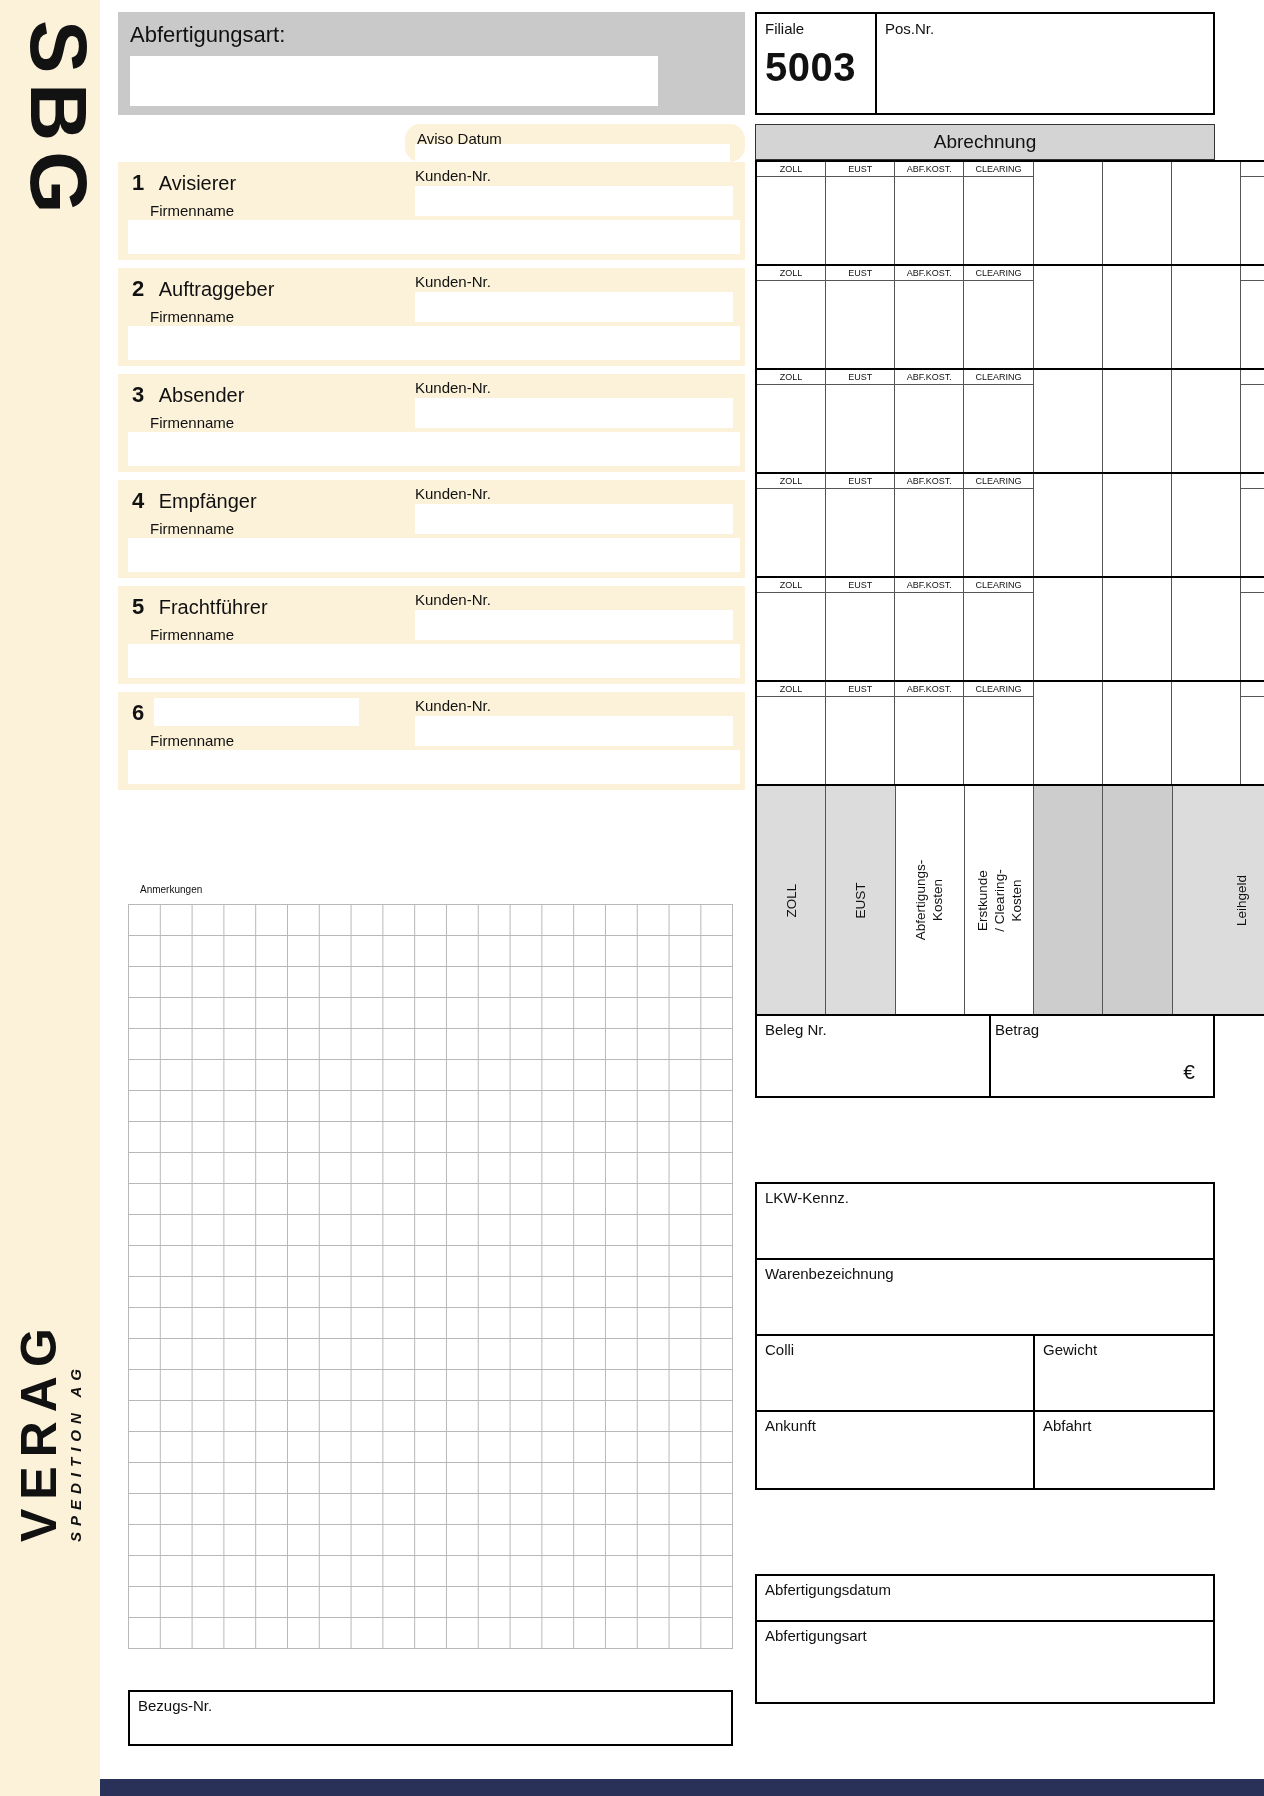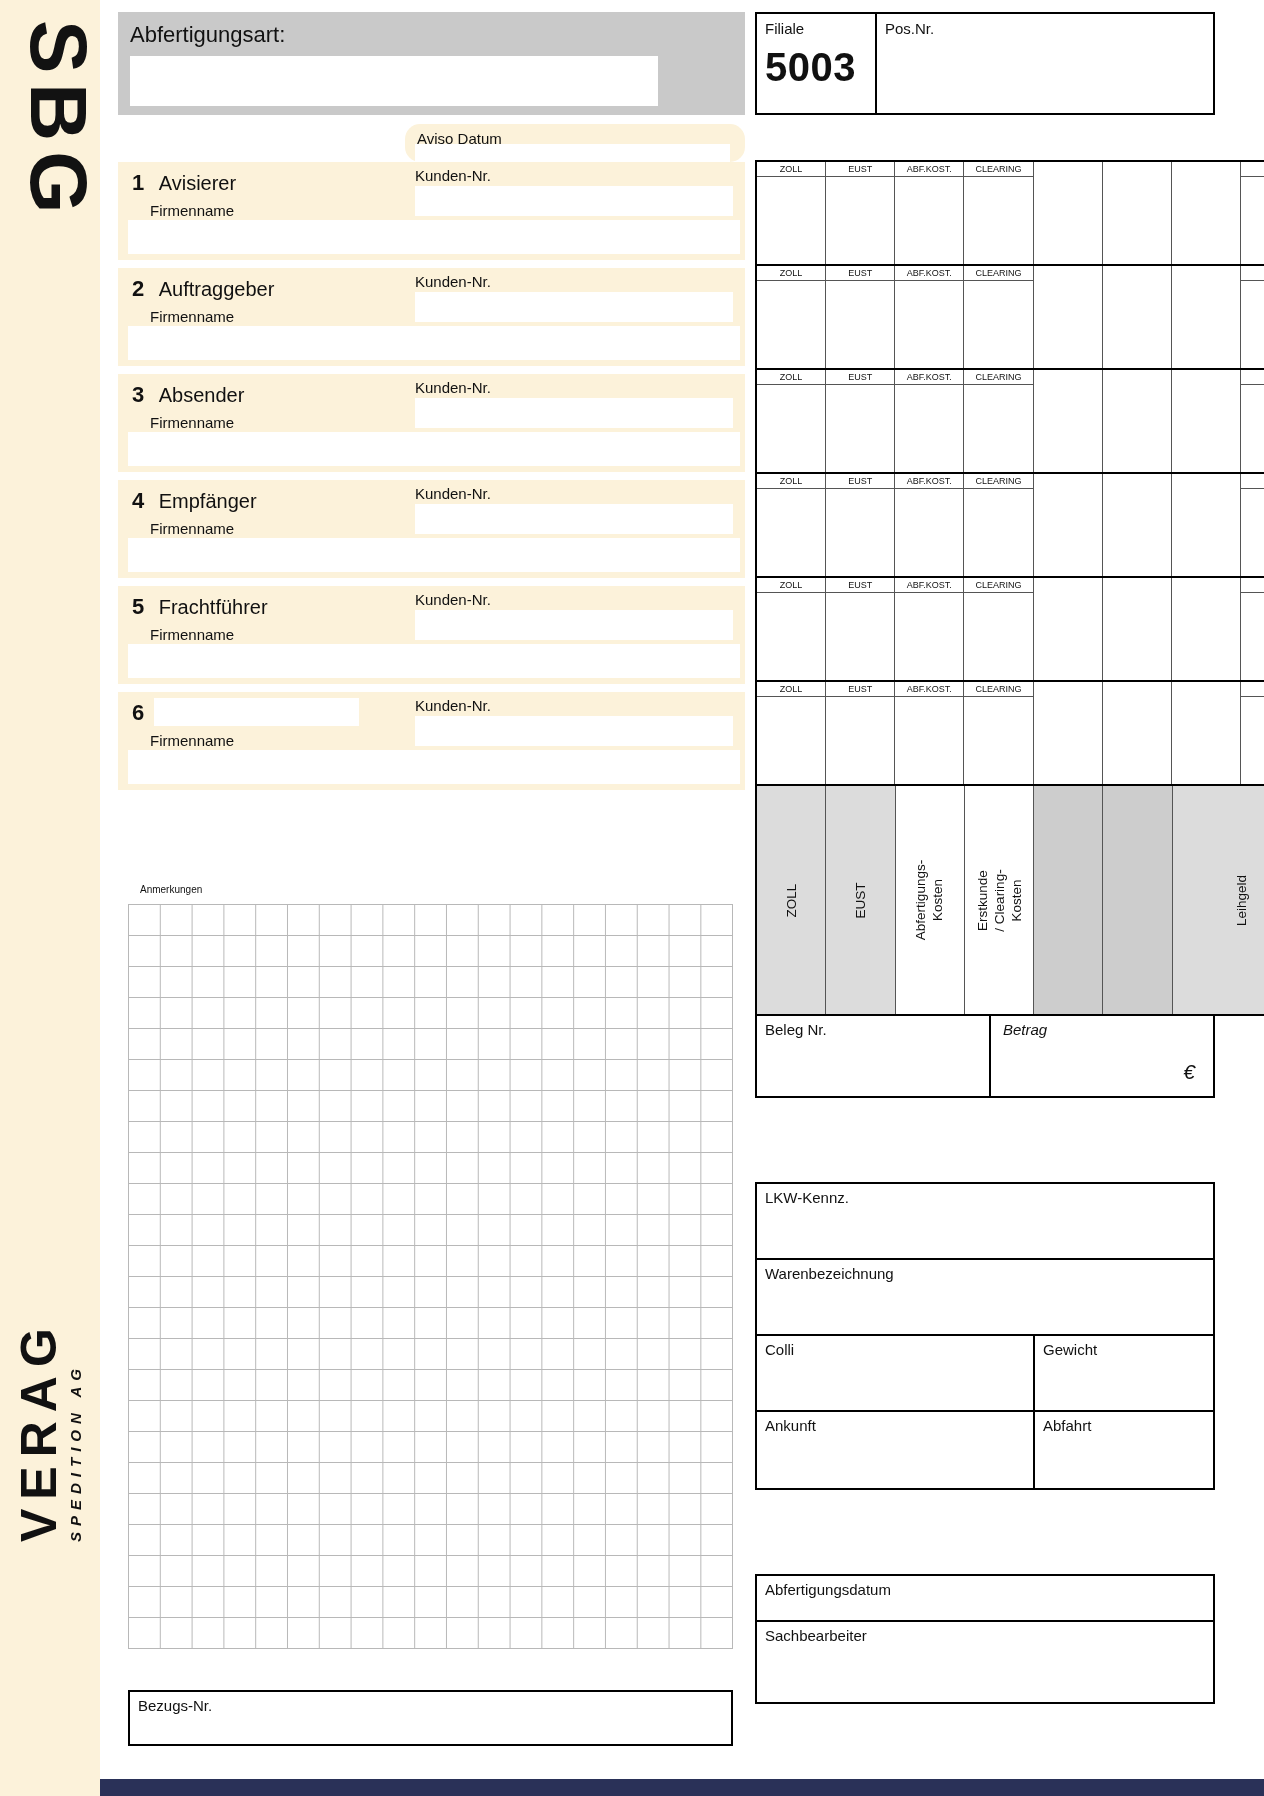--- a/index.html
+++ b/index.html
@@ -56,21 +56,21 @@
   .rot-cell { flex:1; display:flex; align-items:center; justify-content:center; overflow:hidden; }
   .rot-cell:not(:last-child) { border-right:1px solid #555; }
   .rot-wide { flex:2; }
   .shade1 { background:var(--shade1,#dcdcdc); }
   .shade2 { background:var(--shade2,#cdcdcd); }
   .vtext { display:block; width:196px; transform:rotate(-90deg); font-size:13.5px; line-height:17px; text-align:center; }
   .vtext-wrap { width:112px; }
 
   .beleg-box { position:absolute; left:755px; top:1014px; width:460px; height:84px; border:2px solid #000; background:#fff; display:flex; }
   .beleg-cell { width:234px; border-right:2px solid #000; padding:5px 8px; }
-  .betrag-cell { flex:1; padding:5px 12px; position:relative;font-style:italic; }
+  .betrag-cell { flex:1; padding:5px 4px; position:relative; }
   .euro-sym { position:absolute; right:18px; bottom:12px; font-size:21px; }
 
   
   .cargo-box { position:absolute; left:755px; top:1182px; width:460px; height:308px; border:2px solid #000; background:#fff; }
   .cargo-row { height:76px; border-bottom:2px solid #000; padding:5px 8px; position:relative; }
   .cargo-row:last-child { border-bottom:none;justify-content:flex-end; }
   .cargo-row.split { display:flex; padding:0; }
   .cargo-half-l { width:278px; border-right:2px solid #000; padding:5px 8px; }
   .cargo-half-r { flex:1; padding:5px 8px; }
 
@@ -183,20 +183,21 @@
     <div class="sec-head">
       <span class="sec-num">6</span>
     </div>
     <div class="sec-title-input"></div>
     <div class="sec-kunden-label small-label">Kunden-Nr.</div>
     <div class="sec-kunden-input"></div>
     <div class="sec-firma-label small-label">Firmenname</div>
     <div class="sec-firma-input"></div>
   </div>
 
+  <div class="ab-header">Abrechnung</div>
 
   <div class="ab-grid">
 
     <div class="ab-row">
       <div class="ab-cell">
           <span class="cell-lbl">ZOLL</span>
         </div>
       <div class="ab-cell">
           <span class="cell-lbl">EUST</span>
         </div>
@@ -376,21 +377,21 @@
         <div class="small-label">Abfahrt</div>
       </div>
     </div>
   </div>
 
   <div class="proc-box">
     <div class="proc-row1">
       <div class="small-label">Abfertigungsdatum</div>
     </div>
     <div class="proc-row2">
-      <div class="small-label">Sachbearbeiter</div>
+      <div class="small-label">Abfertigungsart</div>
     </div>
   </div>
 
   <div class="bezug-box">
     <div class="small-label">Bezugs-Nr.</div>
   </div>
 
 </div>
 
 </body></html>

